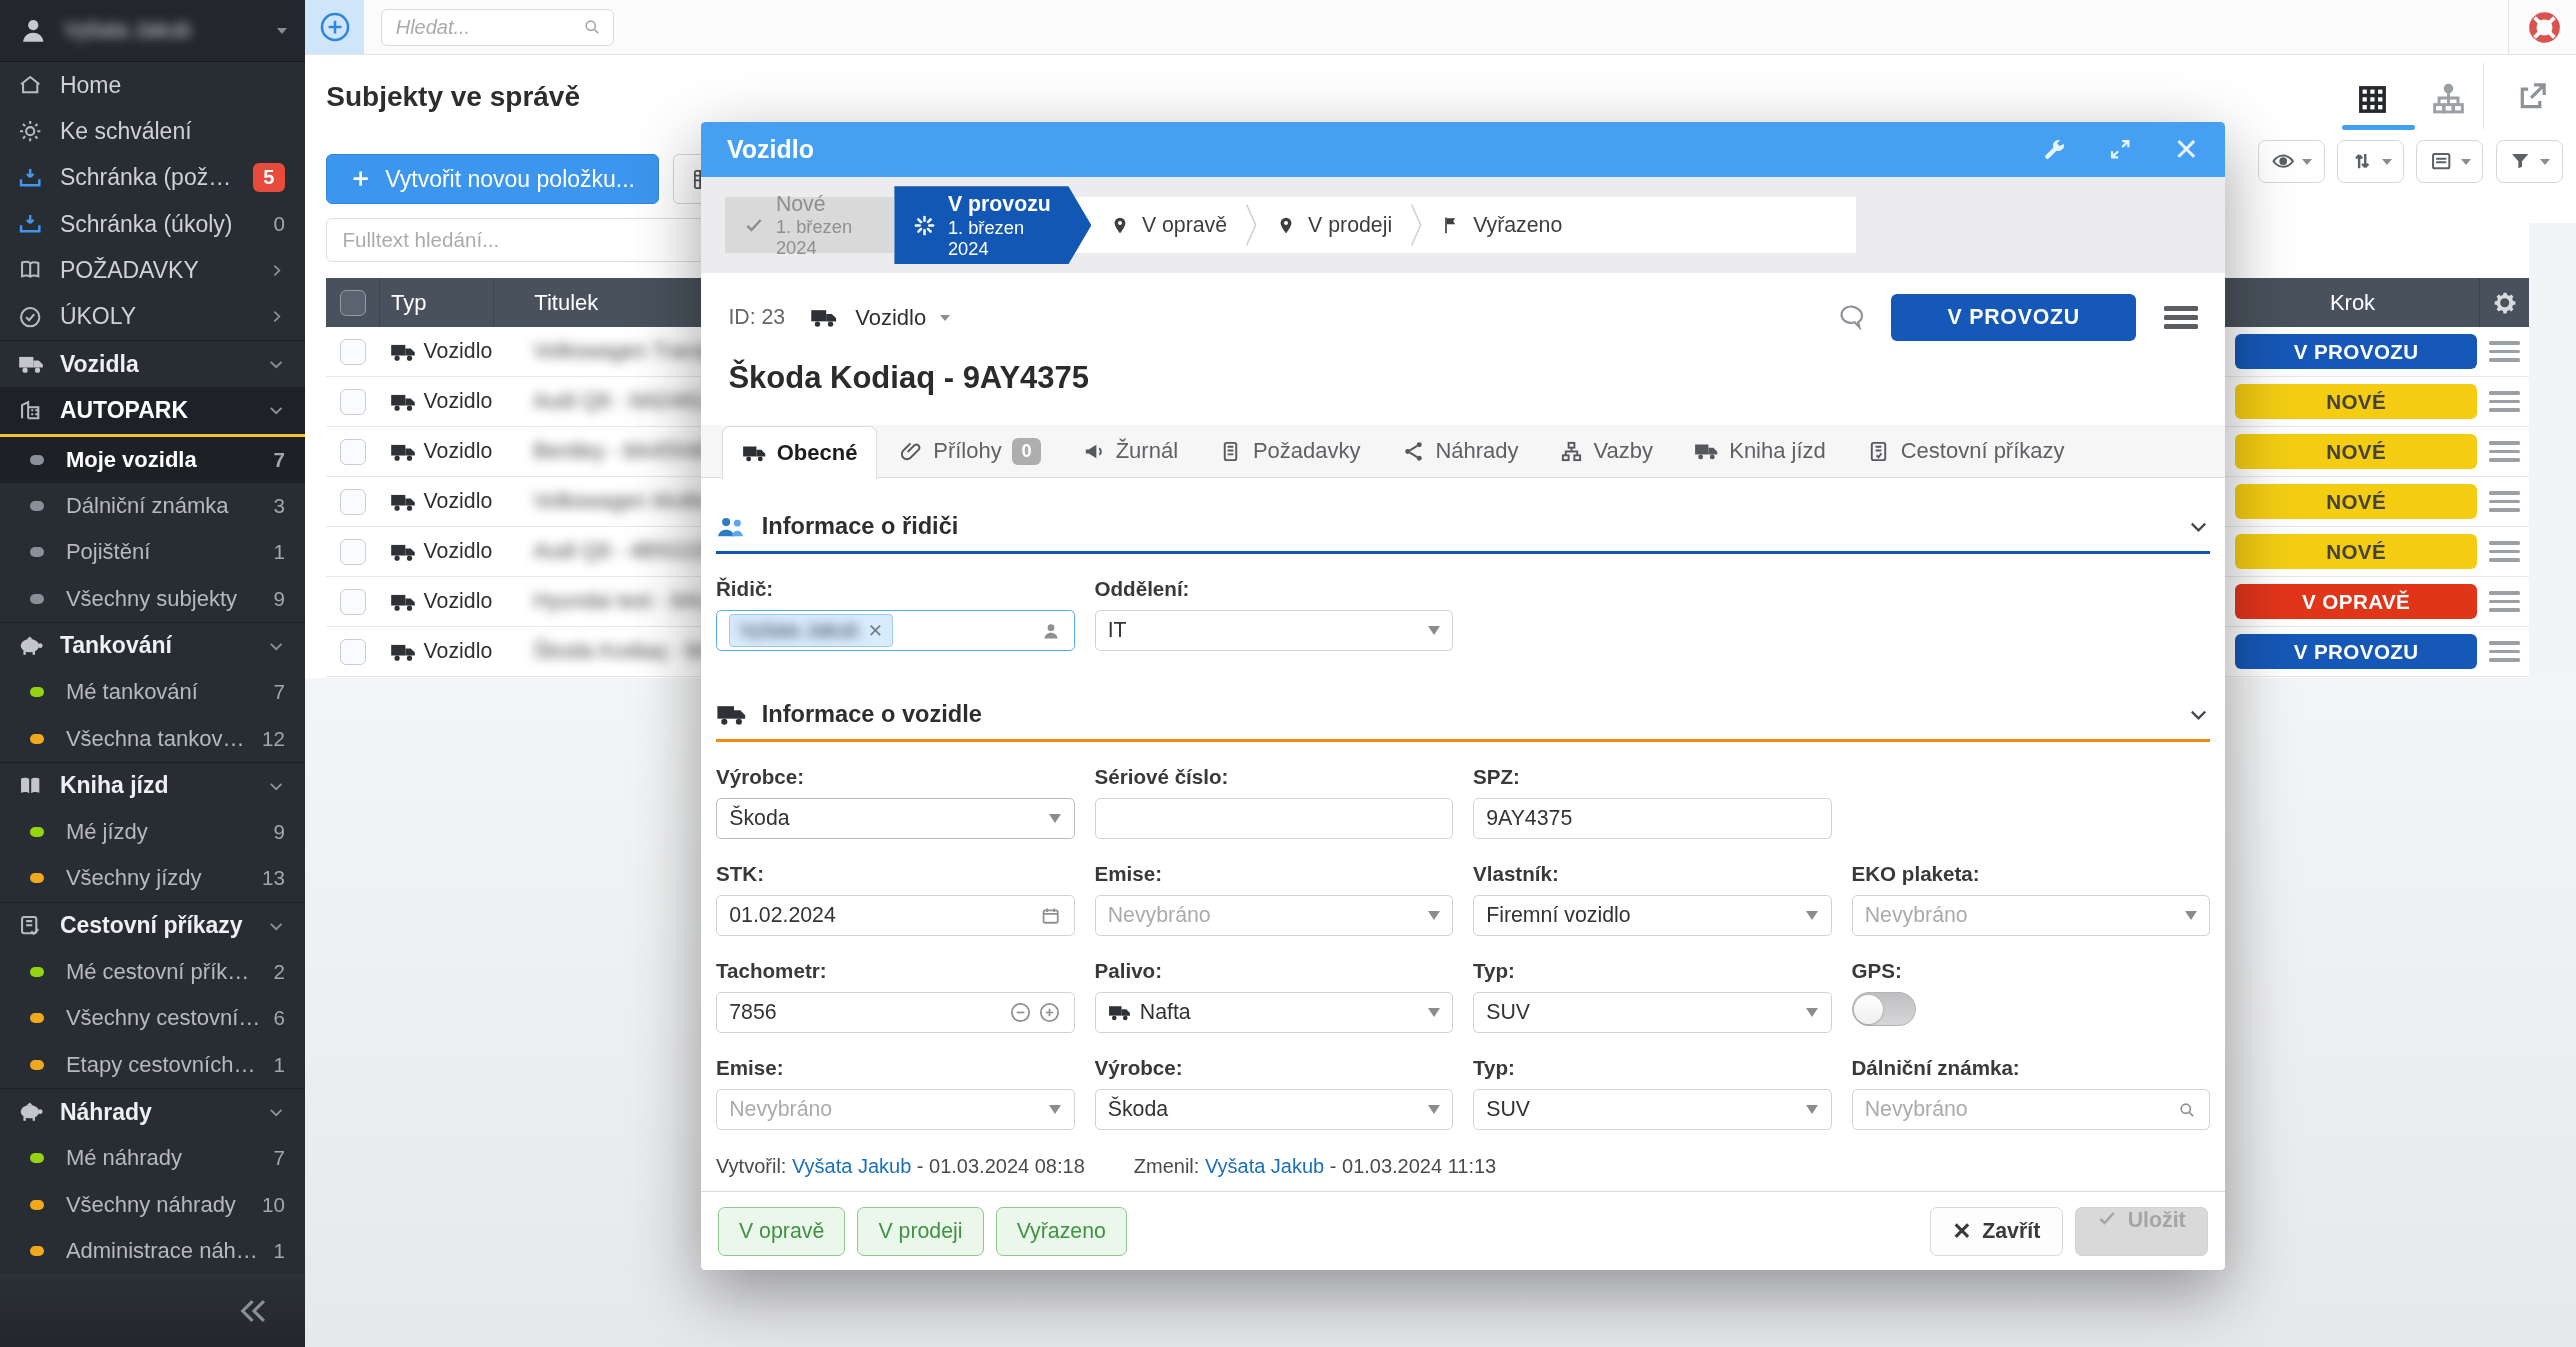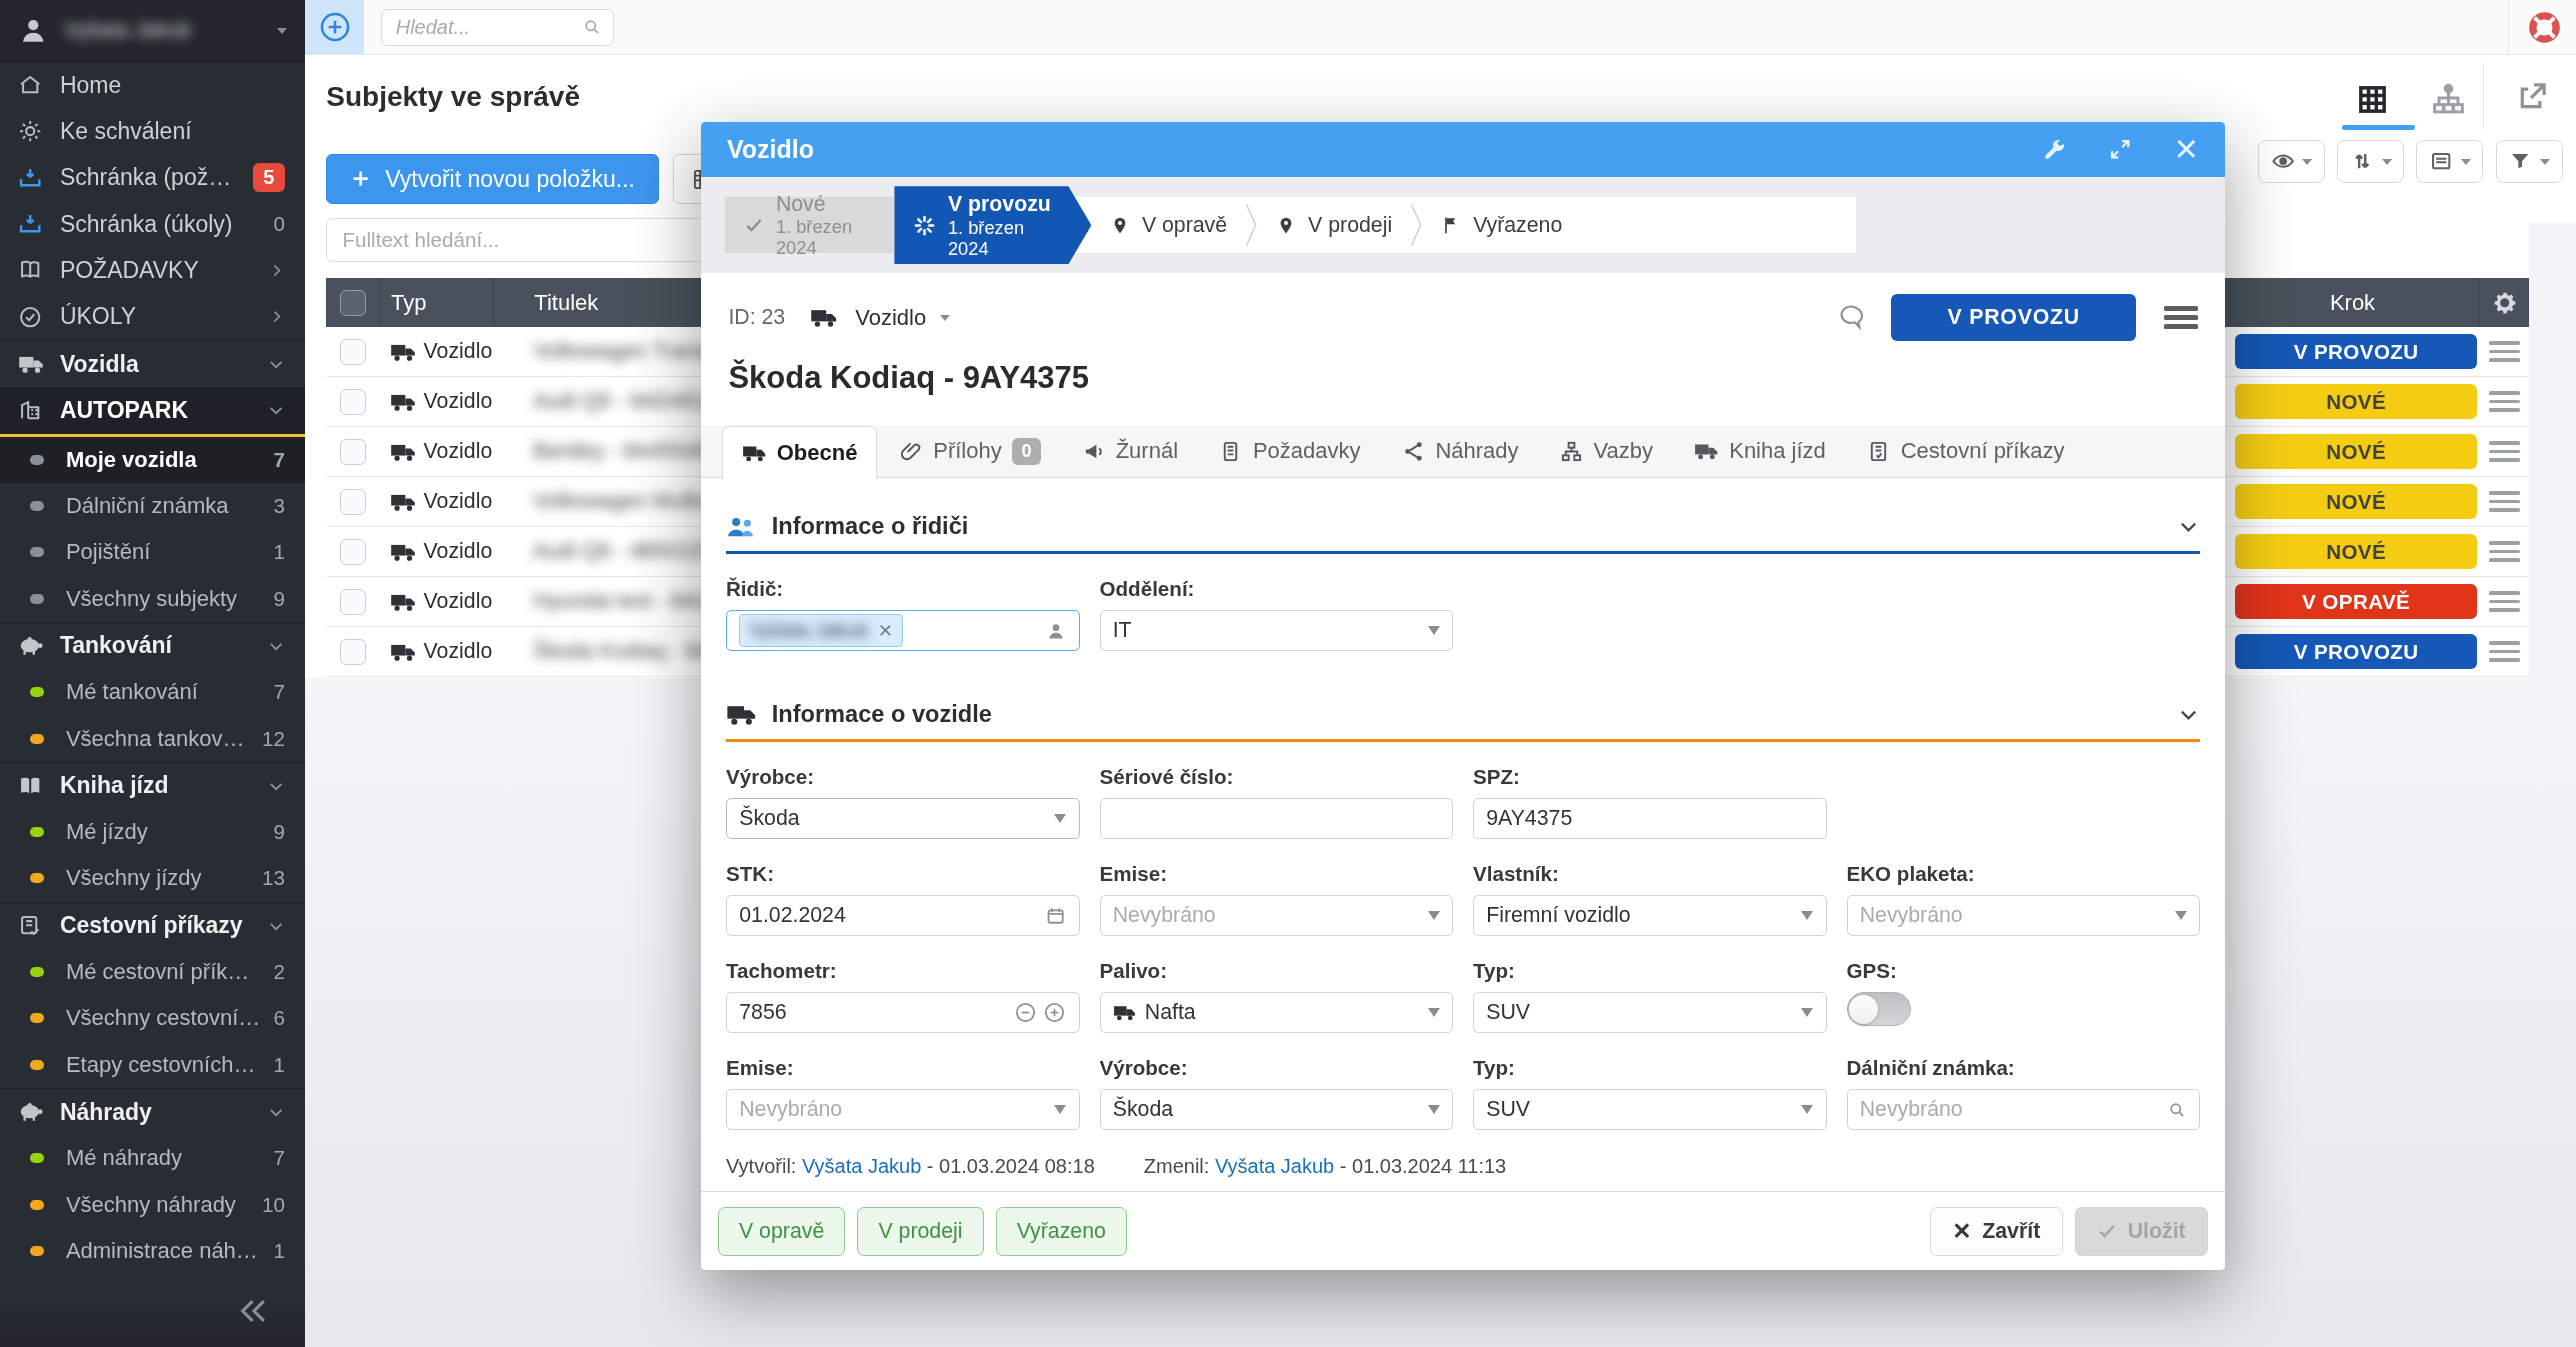--- a/index.html
+++ b/index.html
@@ -102,21 +102,21 @@
 .type-label{font-size:22px;color:#2f2f2f;margin-left:4.6px}
 .status-btn{width:245px;height:47px;background:#1558b7;color:#fff;border-radius:6.1px;display:flex;align-items:center;justify-content:center;font-size:21.3px;font-weight:bold;letter-spacing:0.8px}
 .m-idrow .spacer{flex:1}
 .m-heading{flex:none;margin:18.3px 27.4px 0;font-size:31px;font-weight:bold;color:#2b2b2b}
 .m-tabs{flex:none;margin-top:29px;padding:0 21.3px;height:53px;background:#f6f6f7;border-bottom:1.5px solid #ddd;display:flex;align-items:flex-end;gap:4.6px}
 .tab{height:52px;display:flex;align-items:center;gap:10.7px;padding:0 18.3px;font-size:22px;color:#5e6064}
 .tab .tic{color:#55585c}
 .tab.active{background:#fff;border:1.5px solid #ddd;border-bottom:none;border-radius:7.6px 7.6px 0 0;color:#1c1c1c;font-weight:bold;margin-bottom:-1.5px;height:53px}
 .tab.active .tic{color:#2b2f34}
 .tab-badge{background:#aeaeae;color:#fff;border-radius:6.1px;font-size:18.3px;padding:2.3px 9.1px;font-weight:bold}
-.m-body{flex:1;padding:0 25px;overflow:hidden}
+.m-body{flex:1;padding:0 15px;overflow:hidden}
 .sec-head{margin-top:35px;display:flex;align-items:center;gap:15.2px;padding-bottom:10.7px;border-bottom:3.8px solid}
 .sec-head.blue{border-color:#1256b4}
 .sec-head.orange{border-color:#ef8b11}
 .sec-title{font-size:23.6px;font-weight:bold;color:#2e2e2e}
 .sec-chev{margin-left:auto;color:#46494d}
 .fgrid{display:grid;grid-template-columns:repeat(4,1fr);column-gap:20px;margin-top:23px}
 .flabel{font-size:20.6px;font-weight:bold;color:#393939;margin-bottom:9.1px}
 .fctl{height:41px;border:1.5px solid #d0d1d3;border-radius:5.3px;background:#fff;display:flex;align-items:center;padding:0 12.2px;font-size:21.3px;color:#333;gap:9.1px}
 .fctl .grow{flex:1}
 .fctl .val.ph{color:#a9abae}
@@ -126,21 +126,21 @@
 .chip .x{color:#77808a;font-size:18.3px}
 .tog{width:64px;height:34px;border-radius:17px;background:linear-gradient(#bfbfc1,#d6d6d8);position:relative;border:0.8px solid #b3b3b5}
 .tog .knob{position:absolute;left:1.5px;top:1.5px;width:29px;height:29px;border-radius:50%;background:linear-gradient(#fff,#eee);box-shadow:0 0.8px 2.3px rgba(0,0,0,.3)}
 .stepper{margin-left:auto;display:flex;gap:6.1px;color:#8e9093}
 .iconbtn{color:#8e9093}
 .m-meta{flex:none;padding:0 30.5px;margin-top:26px;font-size:20px;color:#4a4a4a;display:flex;gap:49px}
 .m-meta .link{color:#1a6fba}
 .m-footer{flex:none;height:79px;border-top:1.5px solid #dcdcdd;display:flex;align-items:center;padding:0 17px;gap:12.2px;background:#fff}
 .gbtn{height:49px;padding:0 20px;background:#ecf7ec;border:1.5px solid #8cc98c;color:#3f9243;border-radius:6.9px;font-size:21.3px;display:flex;align-items:center}
 .close-btn{margin-left:auto;height:49px;padding:0 21.3px;background:#fdfdfd;border:1.5px solid #d8d8d8;border-radius:6.9px;font-size:21.3px;color:#3a3a3a;font-weight:bold;display:flex;gap:10.7px;align-items:center}
-.save-btn{height:49px;padding:0 21.3px;background:#d9d9d9;border:1.5px solid #d2d2d2;border-radius:6.9px;font-size:21.3px;color:#a5a5a5;font-weight:bold;display:flex;gap:10.7px;align-items:center}
+.save-btn{height:49px;padding:0 21.3px;background:#d9d9d9;border:1.5px solid #d2d2d2;border-radius:6.9px;font-size:21.3px;color:#a5a5a5;font-weight:bold;display:flex;gap:10.7px;}
 </style>
 </head>
 <body>
 
 <div id="sidebar">
   <div class="sb-user">
     <span>
         <svg width="30.5" height="30.5" viewBox="0 0 24 24" fill="#c6cace">
           <circle cx="12" cy="8" r="4"></circle>
           <path d="M4 21c.8-4.5 4-7 8-7s7.2 2.5 8 7z"></path>

